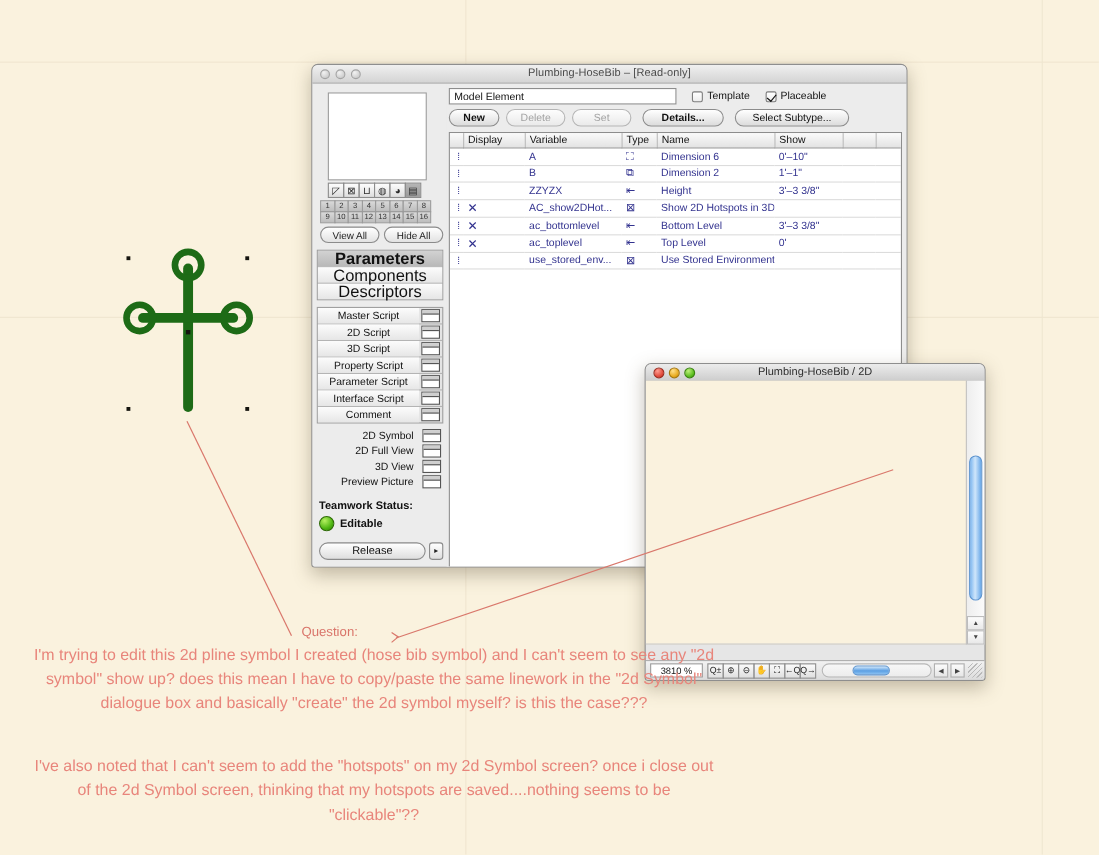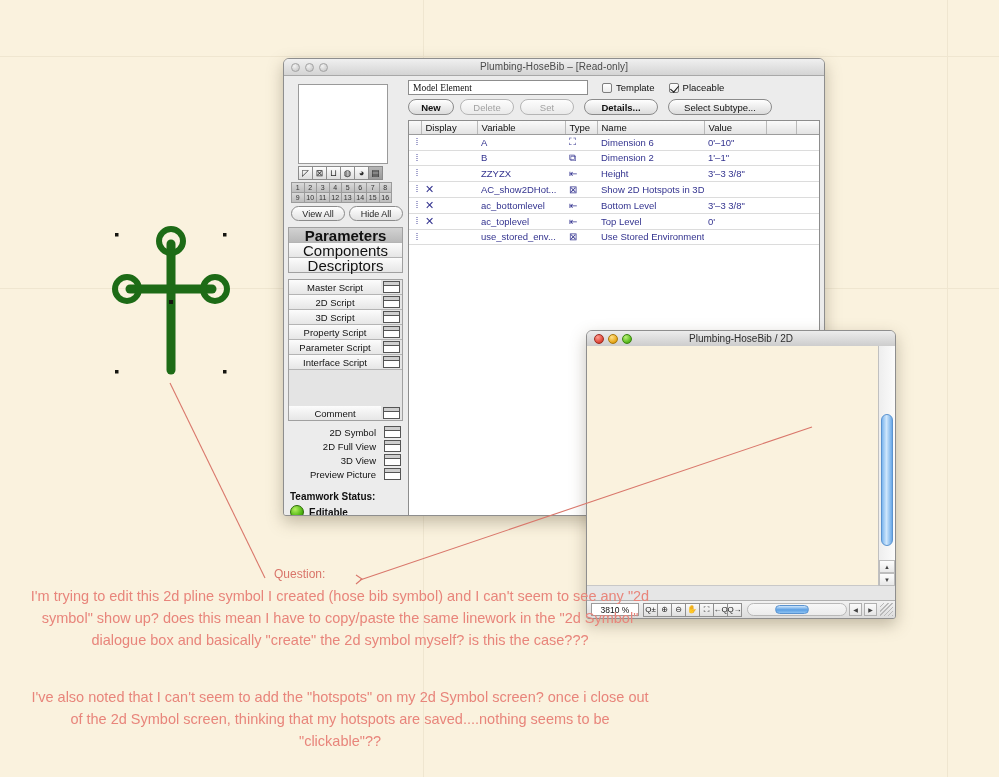--- a/index.html
+++ b/index.html
@@ -74,21 +74,21 @@
   }
   .grp{margin:6px 0 0 0;border:1px solid #a0a0a0;background:#e4e4e4;}
   .tabbtn{
     height:14px;border-bottom:1px solid #b4b4b4;
     background:linear-gradient(#fcfcfc,#e6e6e6);
     font-size:15px;color:#111;display:flex;align-items:center;justify-content:center;
   }
   .tabbtn:last-child{border-bottom:none;}
   .tabbtn.active{background:linear-gradient(#d2d2d2,#b9b9b9);font-weight:bold;}
   .scriptrow{display:flex;align-items:center;height:14px;border-bottom:1px solid #b4b4b4;}
-  .scriptrow:last-child{border-bottom:none;margin-top:36px;}
+  .scriptrow:last-child{border-bottom:none;}
   .scriptrow .lbl{
     flex:1;height:100%;background:linear-gradient(#fcfcfc,#e6e6e6);
     font-size:9.5px;color:#111;display:flex;align-items:center;justify-content:center;
   }
   .winicon{
     width:17px;height:12px;margin:0 2px;border:1px solid #555;background:#fff;
     box-sizing:border-box;position:relative;flex:none;
   }
   .winicon:before{content:"";position:absolute;left:0;right:0;top:0;height:3px;
     background:#cfcfcf;border-bottom:1px solid #555;}
@@ -112,24 +112,23 @@
     background:linear-gradient(#ffffff,#dedede);
     font-size:7px;color:#222;display:flex;align-items:center;justify-content:center;
     box-sizing:border-box;
   }
 
   
   .rcol{flex:1;padding:4px 4px 0 2px;box-sizing:border-box;background:#ececec;
         display:flex;flex-direction:column;}
   .toprow1{display:flex;align-items:center;height:15px;margin-bottom:4px;}
   .namefield{
-    width:180px;height:15px;background:#fff;border:1px solid #8d8d8d;
+    width:207px;height:15px;background:#fff;border:1px solid #8d8d8d;
     box-sizing:border-box;font-size:9.5px;color:#111;padding:1px 0 0 4px;
     line-height:13px;
-    font-family:Liberation Serif, serif;
   }
   .cbx{display:flex;align-items:center;margin-left:14px;font-size:9.5px;color:#111;}
   .cbx .box{
     width:10px;height:10px;border:1px solid #7e7e7e;background:linear-gradient(#fff,#ededed);
     box-sizing:border-box;margin-right:4px;position:relative;border-radius:2px;
   }
   .cbx .box.on:after{
     content:"";position:absolute;left:2px;top:0px;width:4px;height:7px;
     border:solid #111;border-width:0 1.6px 1.6px 0;transform:rotate(40deg);
   }
@@ -418,21 +417,21 @@
             <col style="width:30px">
               <col>
           </colgroup>
           <thead>
             <tr>
               <th></th>
               <th>Display</th>
               <th>Variable</th>
               <th>Type</th>
               <th>Name</th>
-              <th>Value</th>
+              <th>Show</th>
               <th></th>
               <th style="border-right:none"></th>
             </tr>
           </thead>
           <tbody>
             <tr>
               <td class="dots">⁞</td>
               <td class="disp"></td>
               <td>A</td>
               <td class="gr typeglyph">⛶</td>

